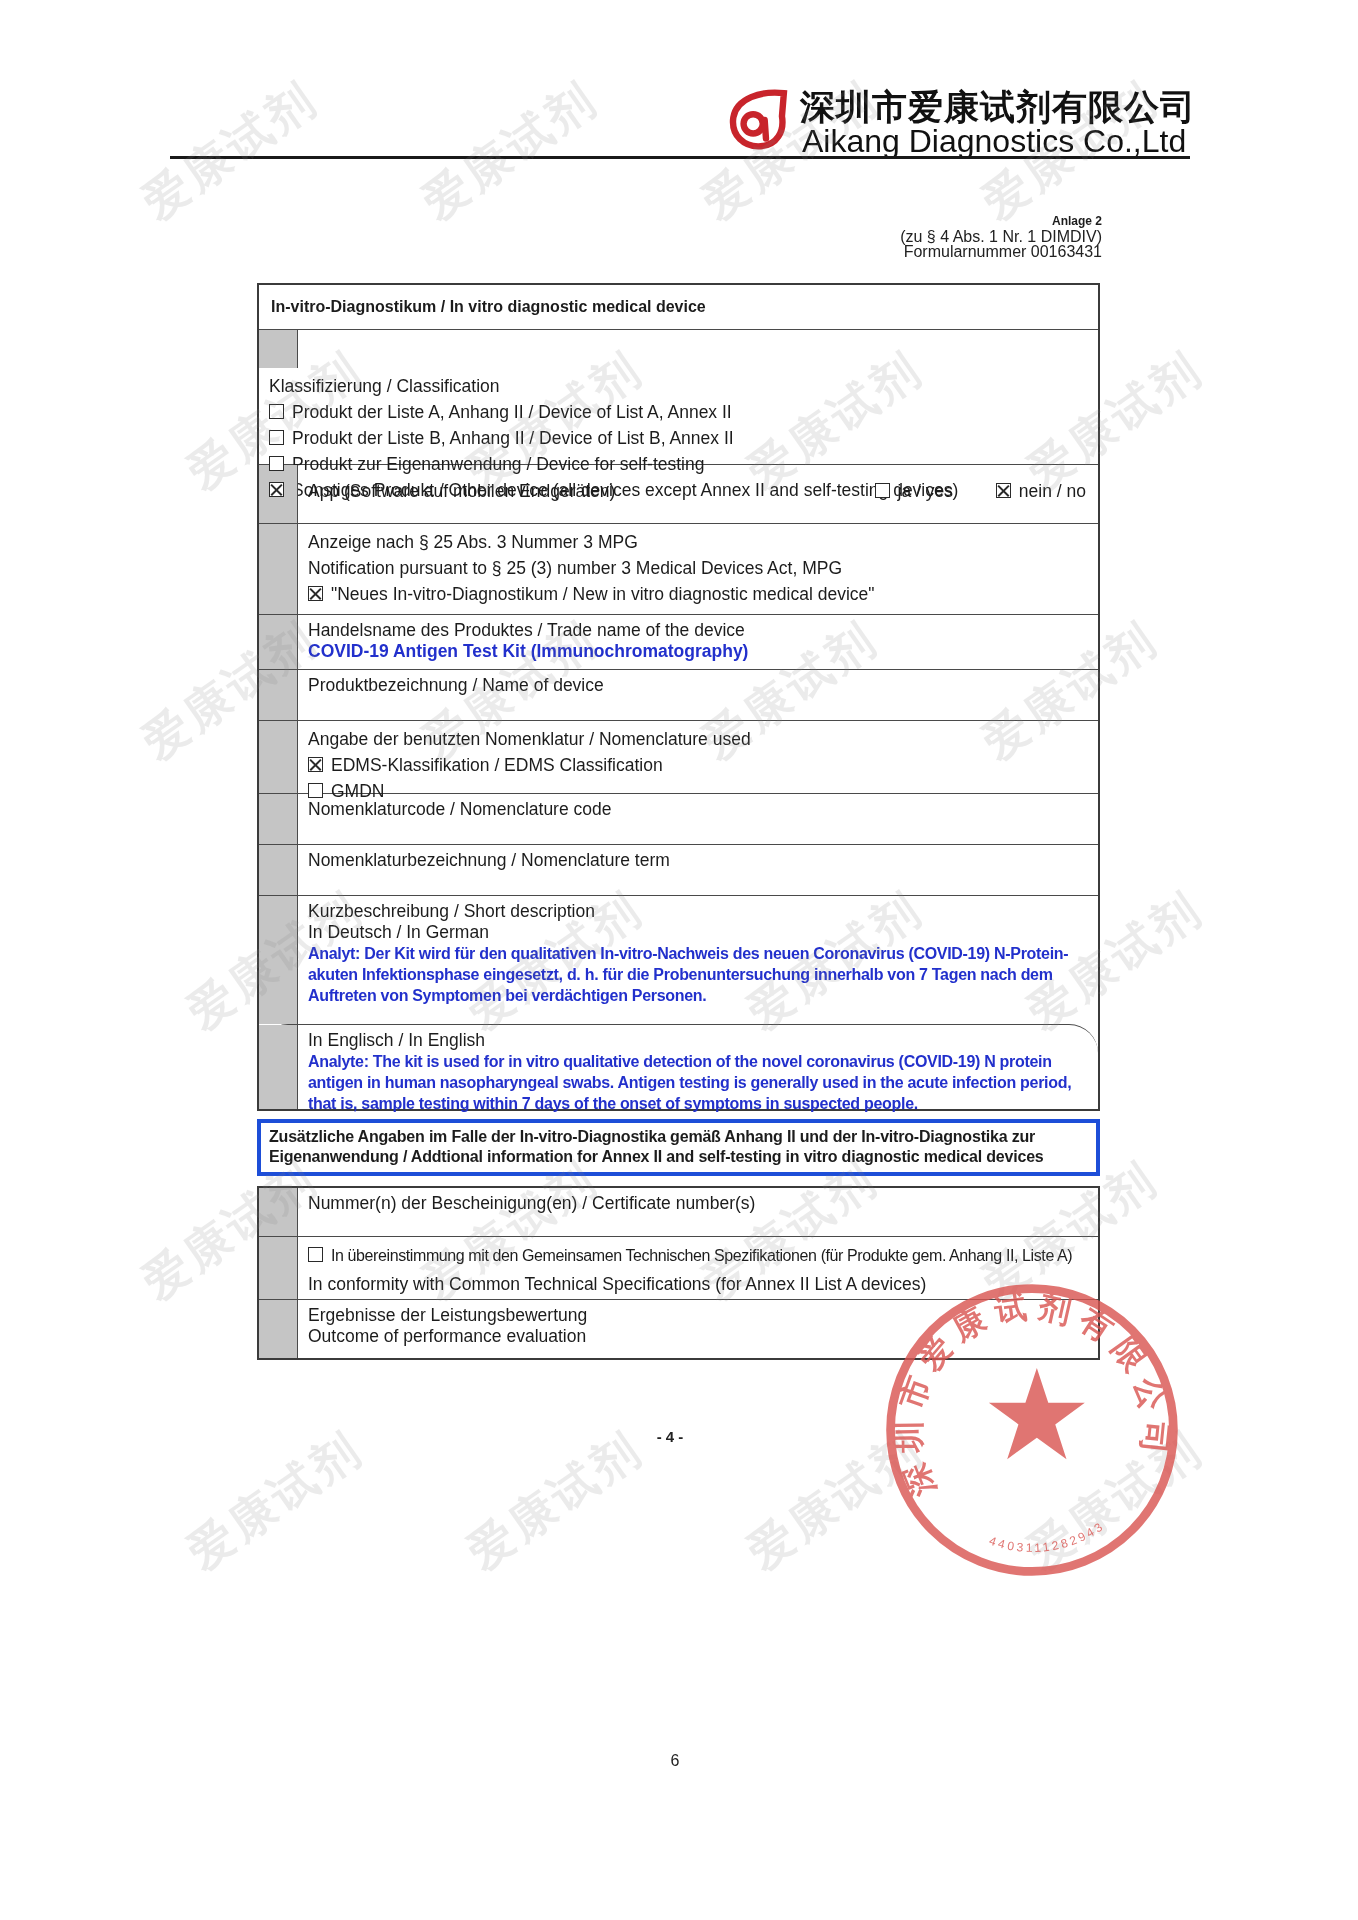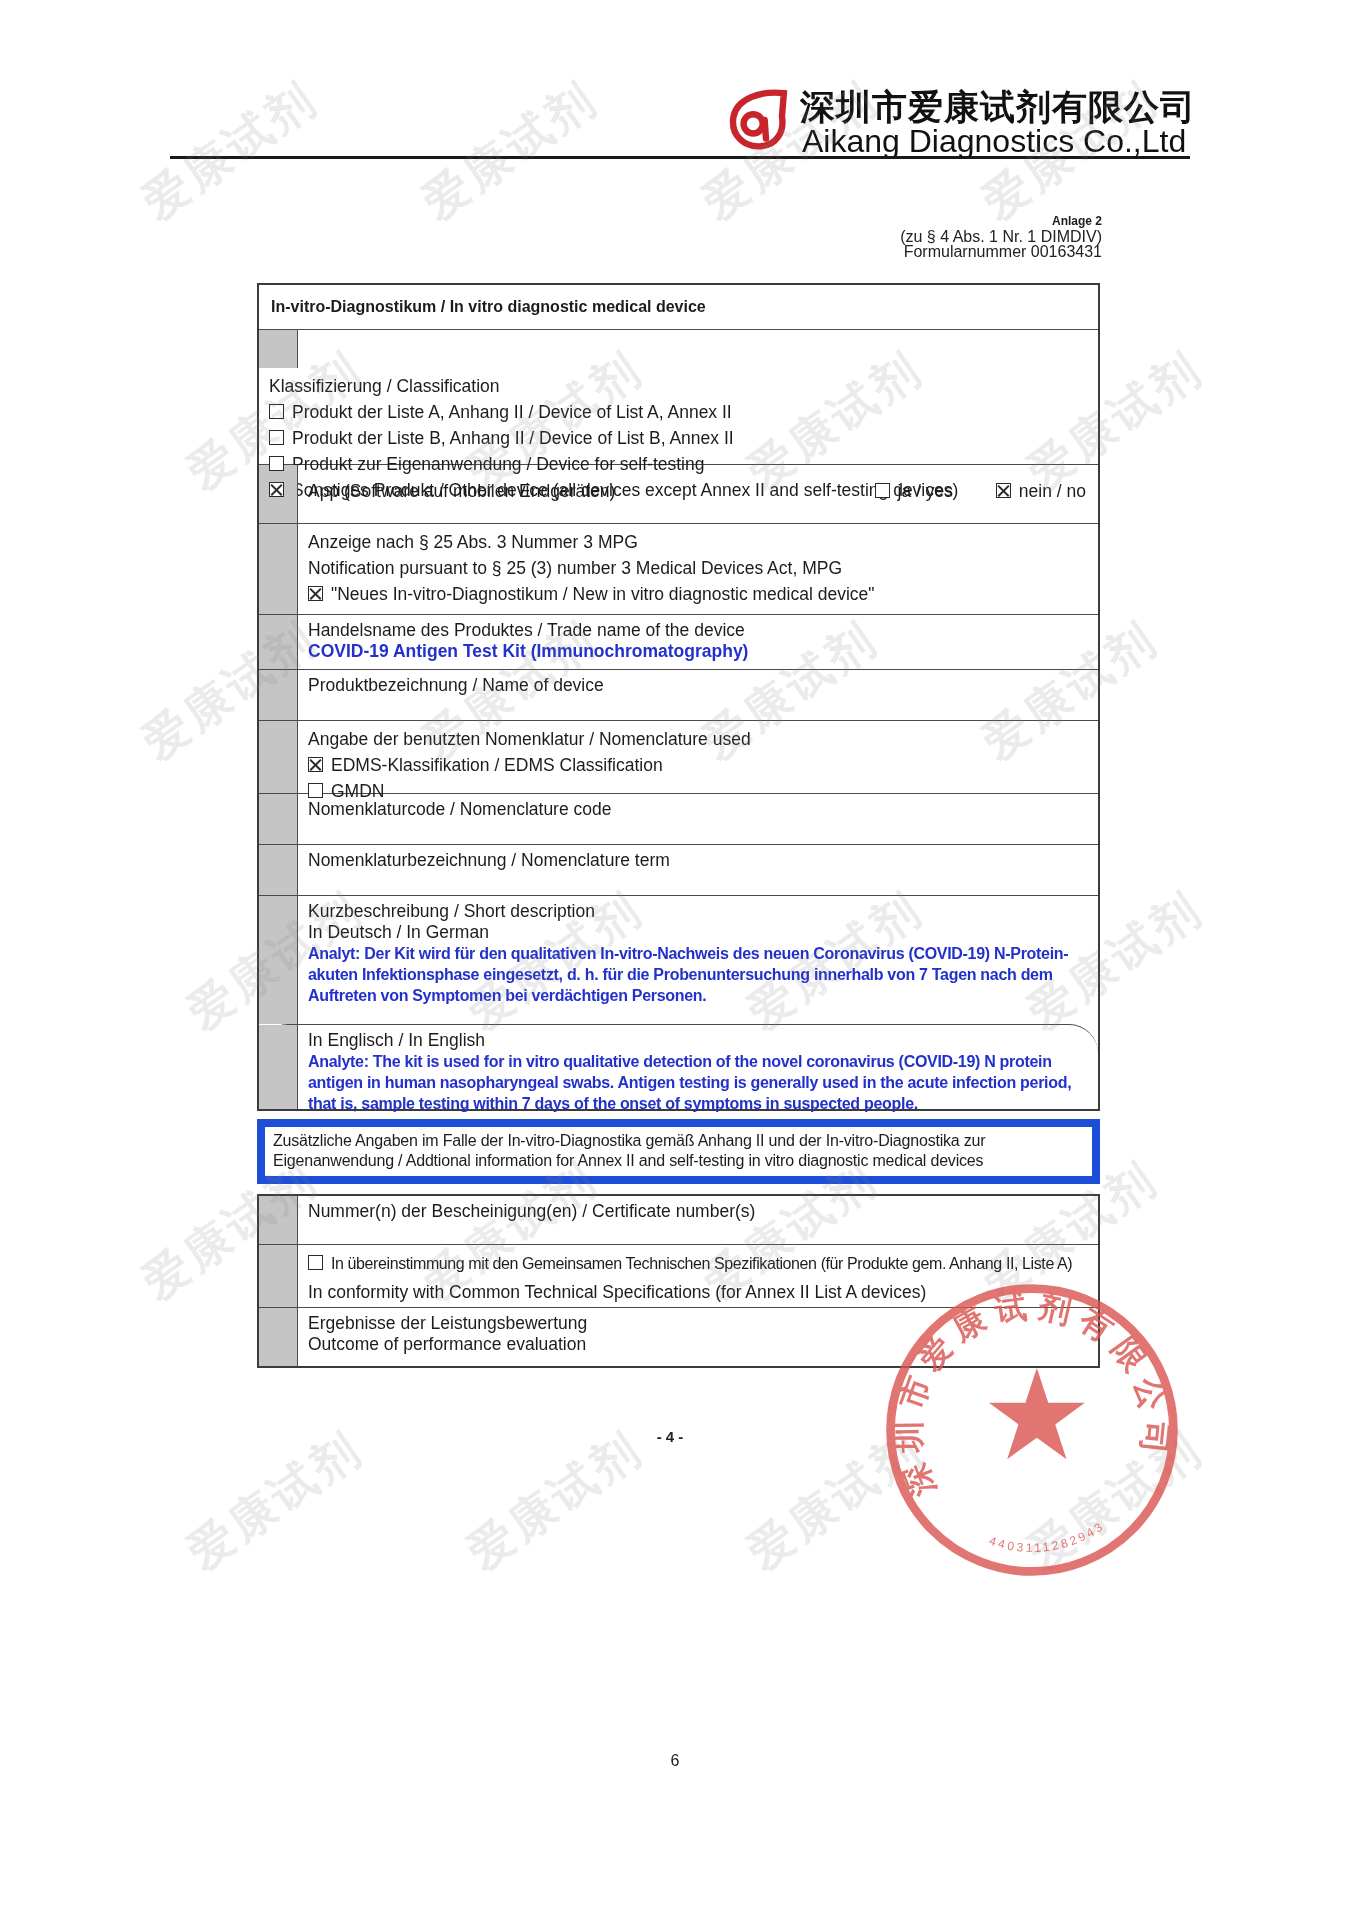--- a/index.html
+++ b/index.html
@@ -37,22 +37,22 @@
   .h-kls  { height:134px;flex-direction:column; } .h-app  { height:58px; }  .h-anz { height:90px; }
   .h-hdl  { height:54px; }  .h-prd  { height:50px; }  .h-nom { height:72px; }
   .h-cod  { height:50px; }  .h-trm  { height:50px; }  .h-kbz { height:128px; }
   .h-eng  { height:84px;border-radius:29px; }  .h-num  { height:48px; }  .h-kon { height:62px; }
   .h-erg  { height:58px; }
 
   .app-cell { display:flex; justify-content:space-between; padding-top:13px; }
   .opts { white-space:nowrap; padding-right:4px; }
   .opt2 { margin-left:38px; }
 
-  .sec2-head { border:8px solid #1d4ed8; margin-top:8px; padding:4px 8px 5px 8px;
-               font-weight:normal; font-size:16px; line-height:20px; letter-spacing:-0.2px; }
+  .sec2-head { border:4px solid #1d4ed8; margin-top:8px; padding:4px 8px 5px 8px;
+               font-weight:bold; font-size:16px; line-height:20px; letter-spacing:-0.2px; }
   .sec2-head div { white-space:nowrap; }
   .tbl2 { margin-top:10px; }
 
   
   .cb { display:inline-block; width:13px; height:13px; border:1.6px solid #2a2a2a;
         margin-right:8px; vertical-align:-1px; position:relative; background:#fff; }
   .cb.checked::before, .cb.checked::after {
     content:""; position:absolute; left:-1px; top:5.6px; width:15px; height:1.8px; background:#2a2a2a;
   }
   .cb.checked::before { transform:rotate(45deg); }

